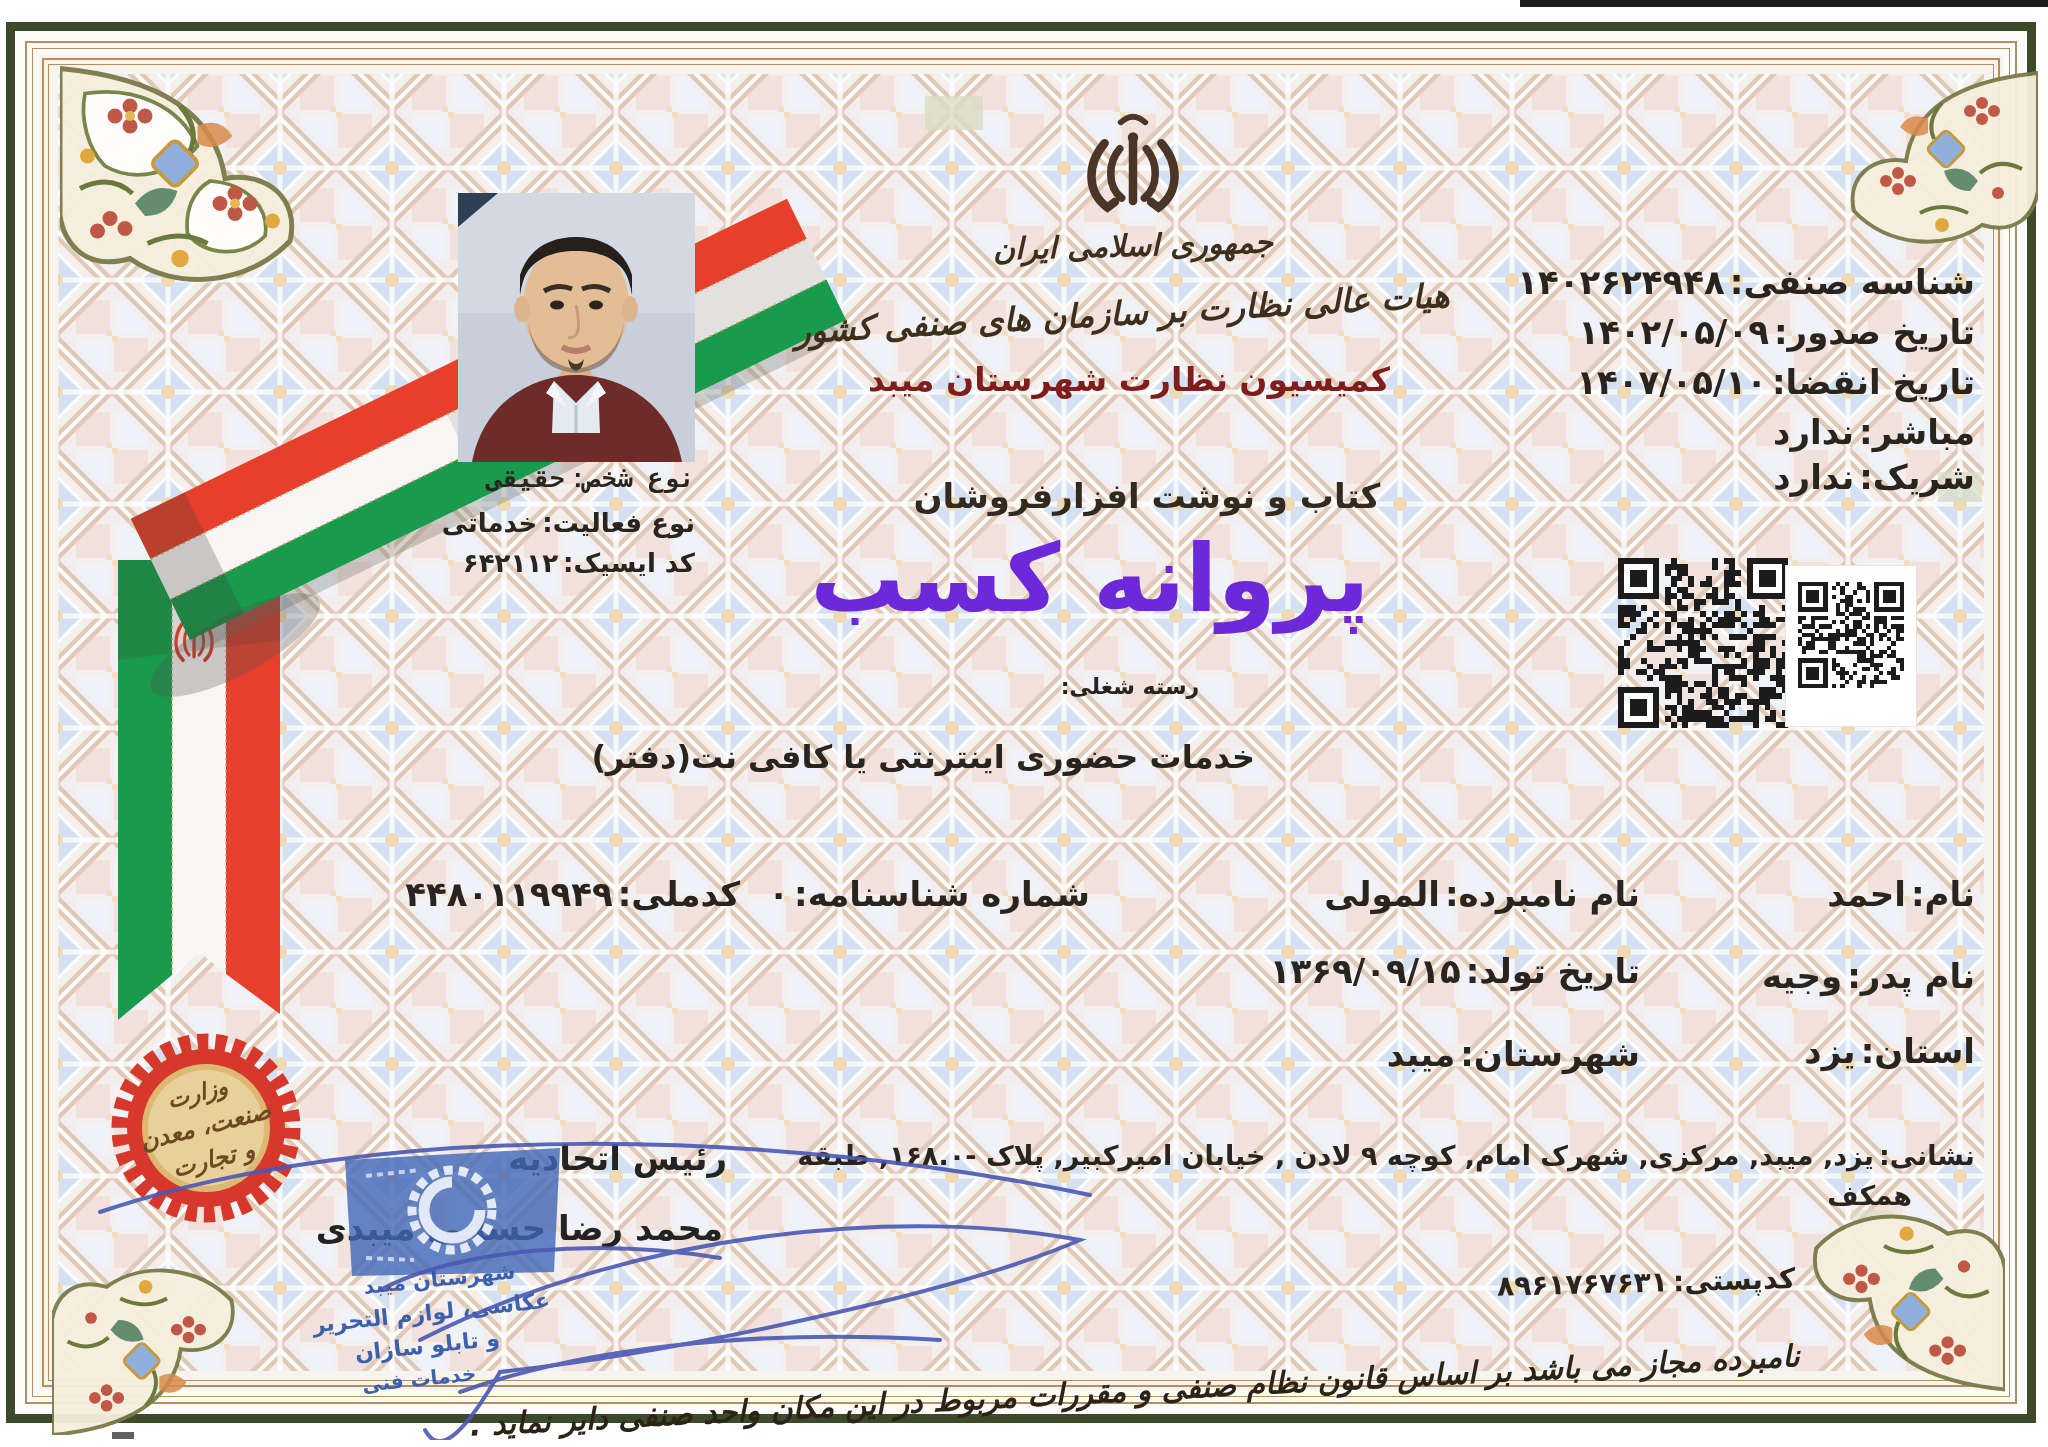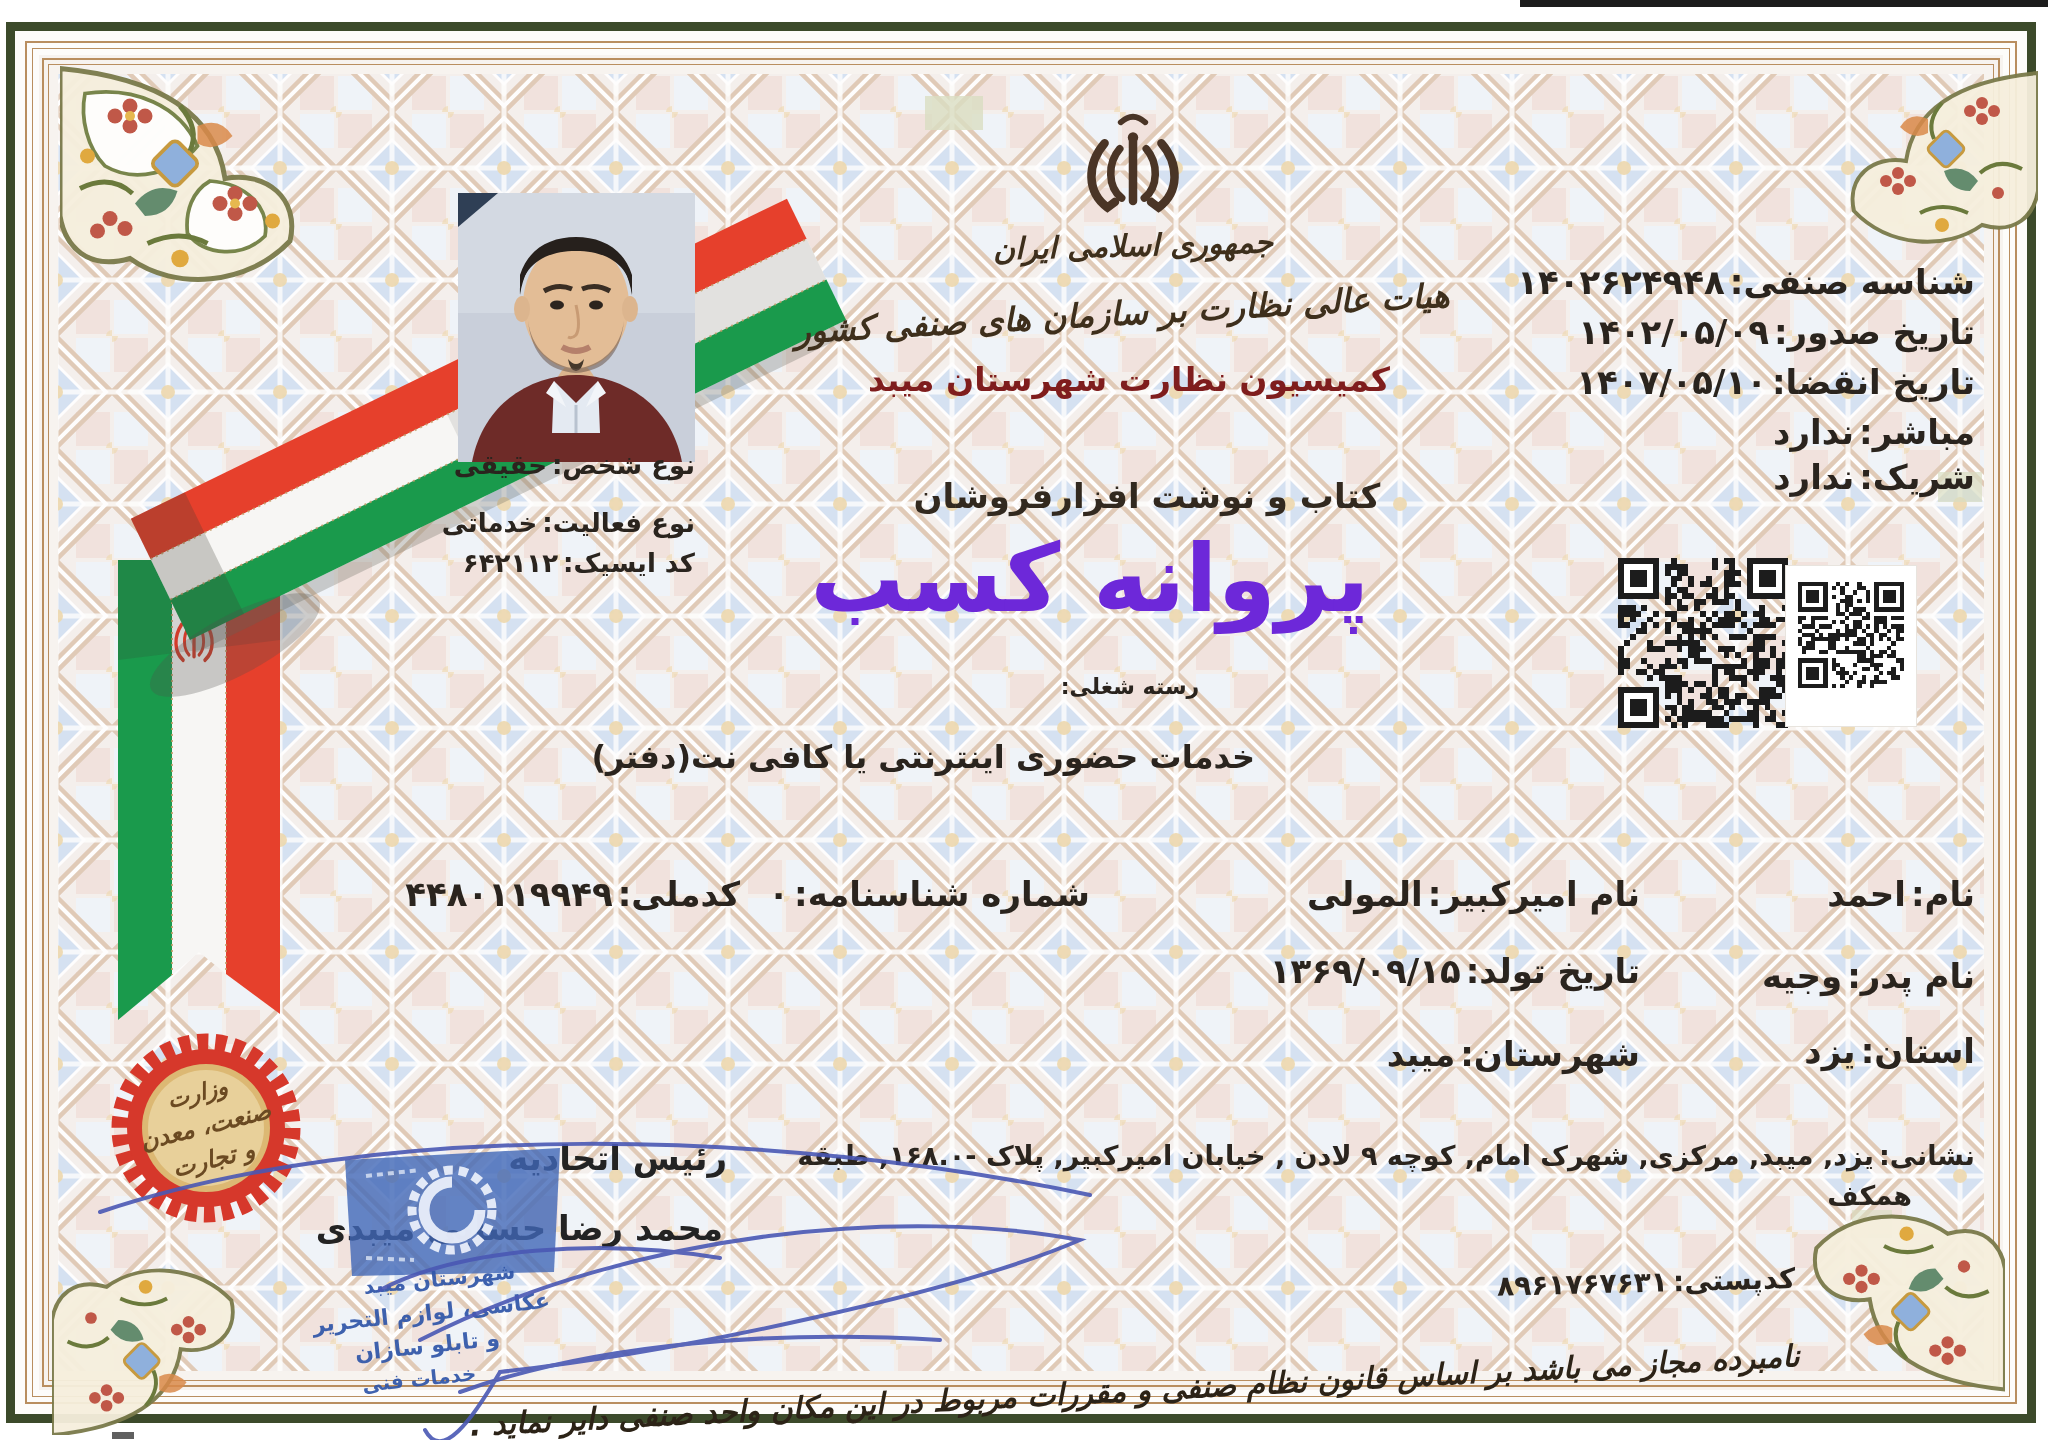--- a/index.html
+++ b/index.html
@@ -815,29 +815,29 @@
     <div class="t h-commission" style="left:890px;top:360px;">کمیسیون نظارت شهرستان میبد</div>
     <div class="t h-union2" style="left:897px;top:476px;">کتاب و نوشت افزارفروشان</div>
     <div class="t h-title" style="left:790px;top:524px;">پروانه کسب</div>
 
     <div class="t meta" style="right:73px;top:262px;"><span>شناسه صنفی:</span><span class="v">۱۴۰۲۶۲۴۹۴۸</span></div>
     <div class="t meta" style="right:73px;top:312px;"><span>تاریخ صدور:</span><span class="v">۱۴۰۲/۰۵/۰۹</span></div>
     <div class="t meta" style="right:73px;top:362px;"><span>تاریخ انقضا:</span><span class="v">۱۴۰۷/۰۵/۱۰</span></div>
     <div class="t meta" style="right:73px;top:412px;"><span>مباشر:</span><span class="v">ندارد</span></div>
     <div class="t meta" style="right:73px;top:457px;"><span>شریک:</span><span class="v">ندارد</span></div>
 
-    <div class="t small" style="right:1353px;top:450px;"><span>نوع شخص:</span><span class="v">حقیقی</span></div>
+    <div class="t small" style="right:1353px;top:463px;font-family:Liberation Mono, monospace;"><span>نوع شخص:</span><span class="v">حقیقی</span></div>
     <div class="t small" style="right:1353px;top:508px;"><span>نوع فعالیت:</span><span class="v">خدماتی</span></div>
     <div class="t small" style="right:1353px;top:548px;"><span>کد ایسیک:</span><span class="v">۶۴۲۱۱۲</span></div>
 
     <div class="t cat" style="left:930px;top:674px;">رسته شغلی:</div>
     <div class="t catval" style="right:793px;top:738px;">خدمات حضوری اینترنتی یا کافی نت(دفتر)</div>
 
     <div class="t meta" style="right:73px;top:874px;"><span>نام:</span><span class="v">احمد</span></div>
-    <div class="t meta" style="right:408px;top:874px;"><span>نام امیرکبیر:</span><span class="v">المولی</span></div>
+    <div class="t meta" style="right:408px;top:874px;"><span>نام نامبرده:</span><span class="v">المولی</span></div>
     <div class="t meta" style="right:958px;top:874px;"><span>شماره شناسنامه:</span><span class="v">۰</span></div>
     <div class="t meta" style="right:1308px;top:874px;"><span>کدملی:</span><span class="v">۴۴۸۰۱۱۹۹۴۹</span></div>
     <div class="t meta" style="right:73px;top:956px;"><span>نام پدر:</span><span class="v">وجیه</span></div>
     <div class="t meta" style="right:408px;top:951px;"><span>تاریخ تولد:</span><span class="v">۱۳۶۹/۰۹/۱۵</span></div>
     <div class="t meta" style="right:73px;top:1031px;"><span>استان:</span><span class="v">یزد</span></div>
     <div class="t meta" style="right:408px;top:1034px;"><span>شهرستان:</span><span class="v">میبد</span></div>
 
     <div class="t addr" style="right:73px;top:1140px;"><span>نشانی:</span><span class="v">یزد, میبد, مرکزی, شهرک امام, کوچه ۹ لادن , خیابان امیرکبیر, پلاک -۱۶۸.۰, طبقه</span></div>
     <div class="t addr" style="right:136px;top:1180px;">همکف</div>
     <div class="t postal" style="right:253px;top:1262px;"><span>کدپستی:</span><span class="v">۸۹۶۱۷۶۷۶۳۱</span></div>

